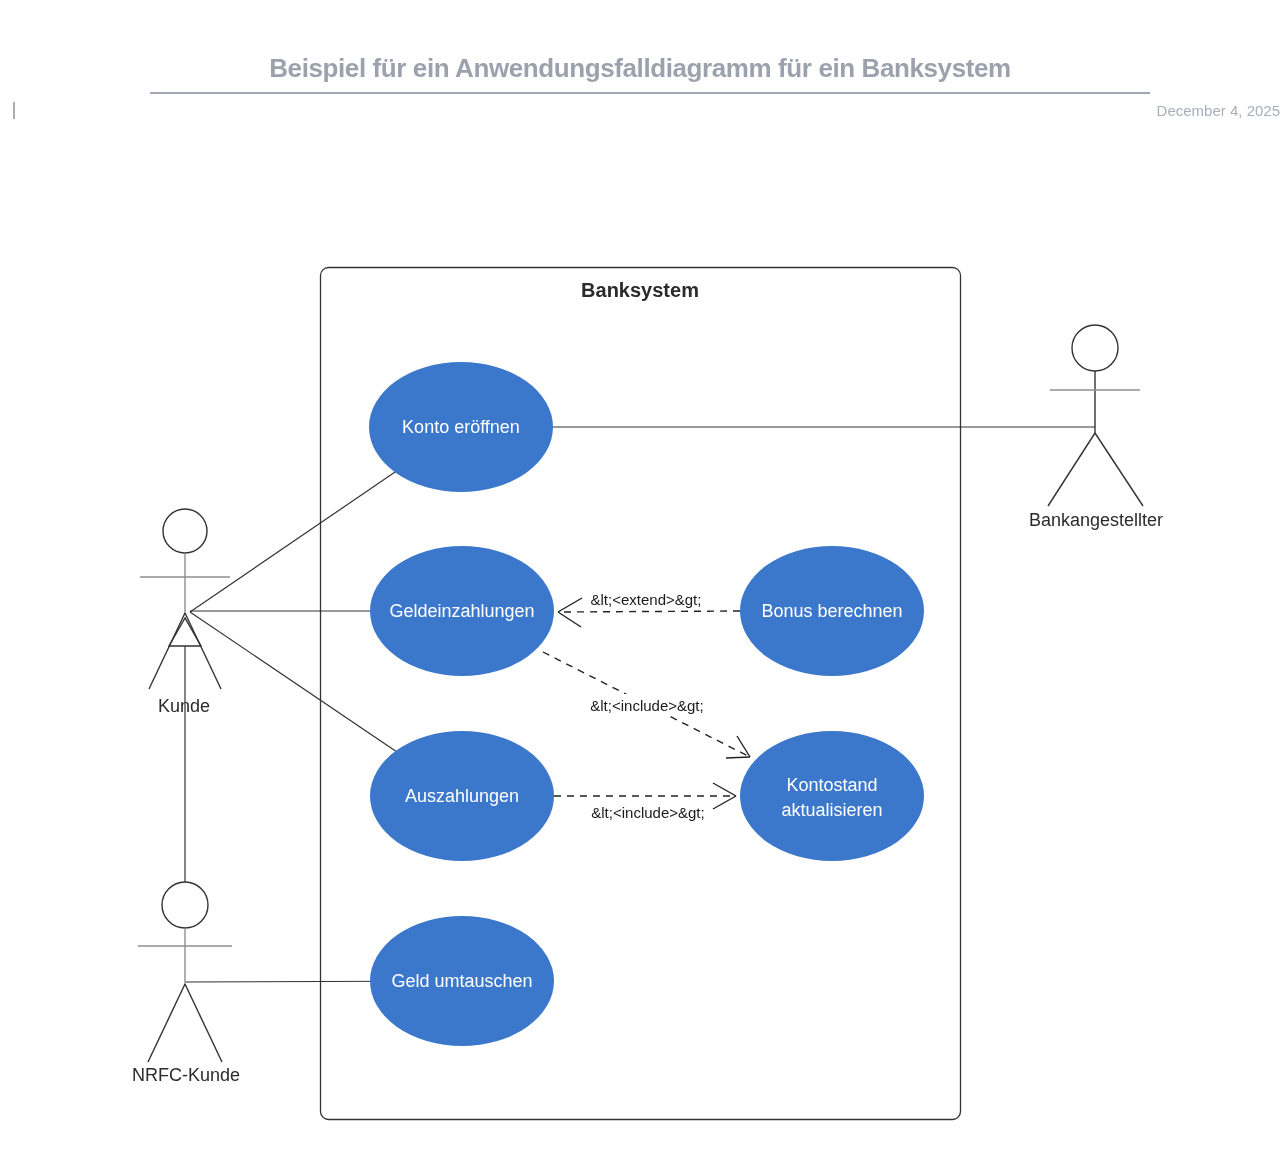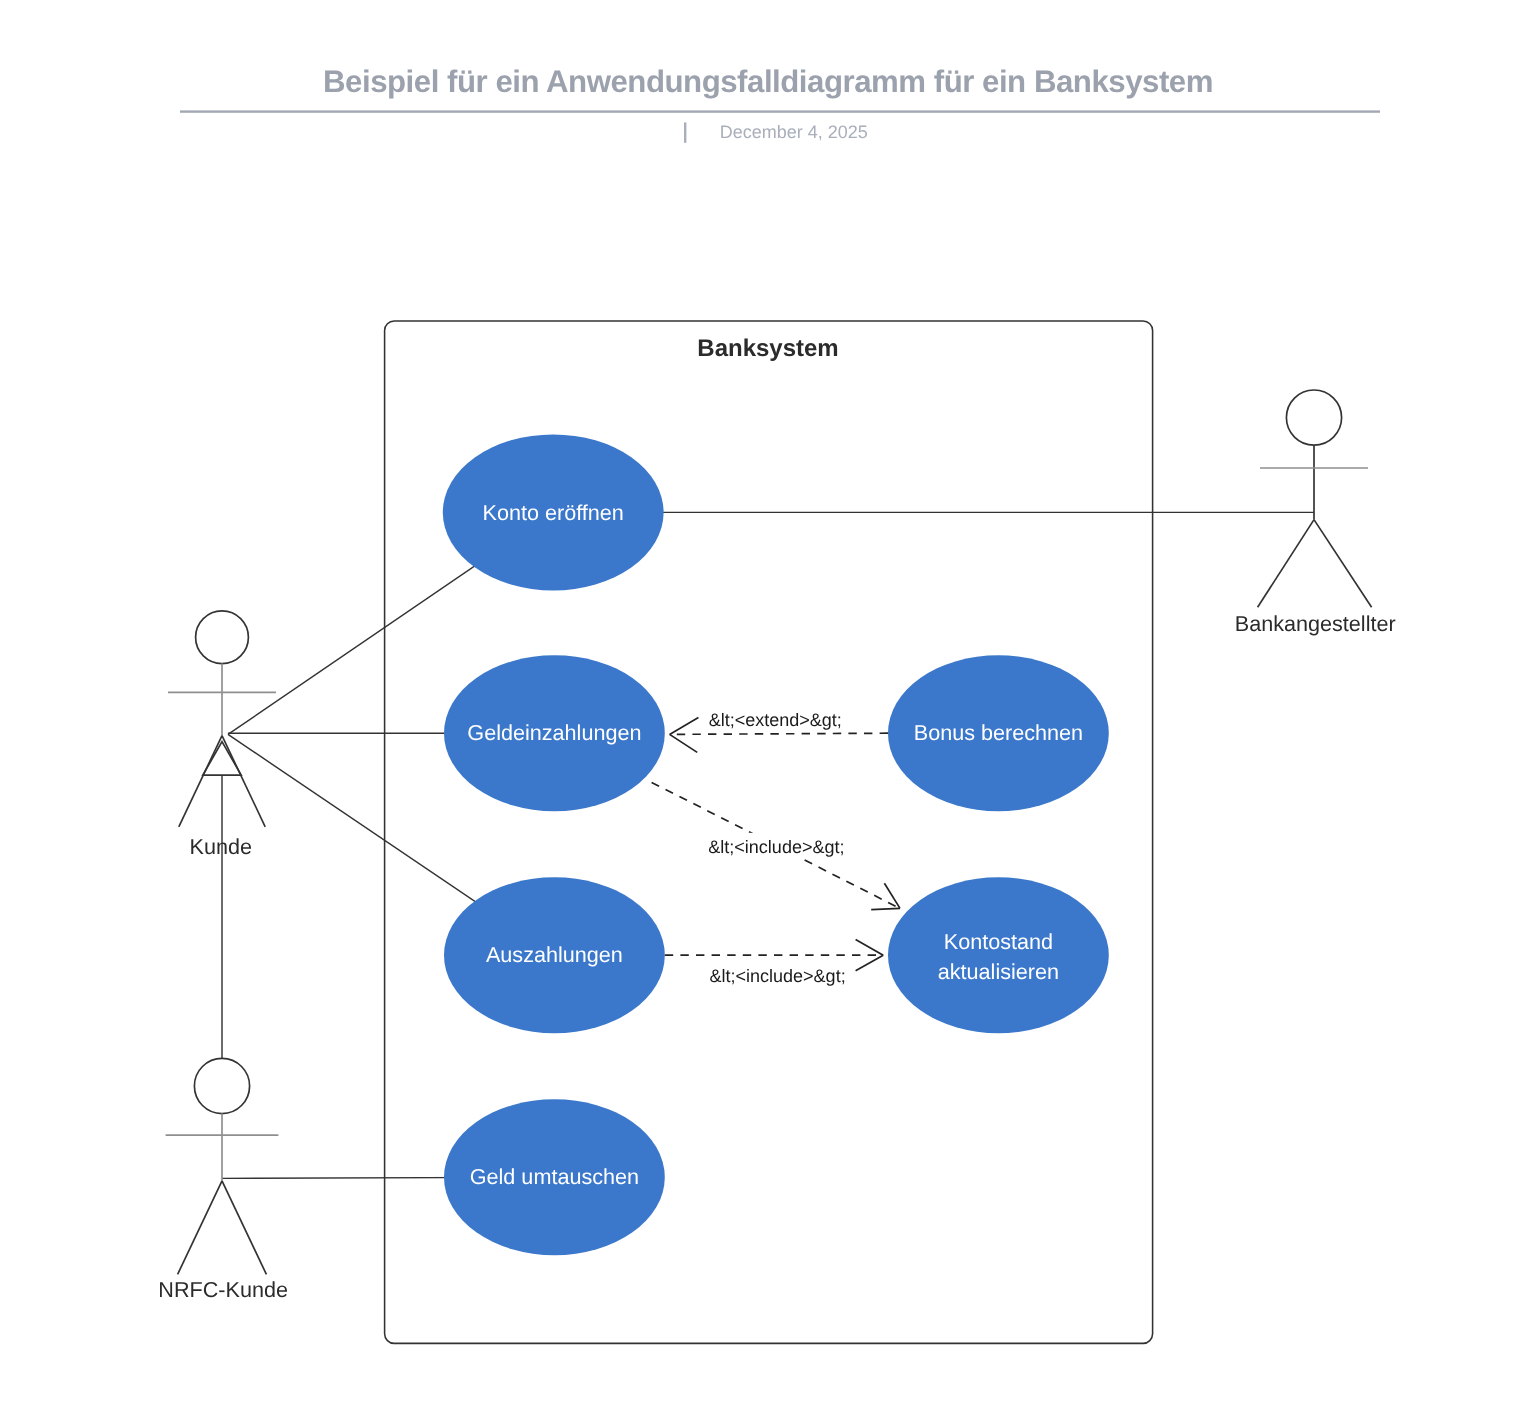--- a/index.html
+++ b/index.html
@@ -21,21 +21,21 @@
   }
   .title-divider {
     position: absolute;
     top: 92px; left: 150px;
     width: 1000px; height: 2px;
     background: #A2A8B3;
   }
   .date-row {
     position: absolute;
     top: 102px; left: 0; width: 100%;
-    display: flex; justify-content: center; align-items: center;
+    display: flex; justify-content: space-between; align-items: center;
     gap: 28px;
     font-size: 15px;
     color: #A9AFBA;
     padding-left: 13px;
   }
   .date-bar {
     display: inline-block;
     width: 2px; height: 17px;
     background: #A9AFBA;
   }

